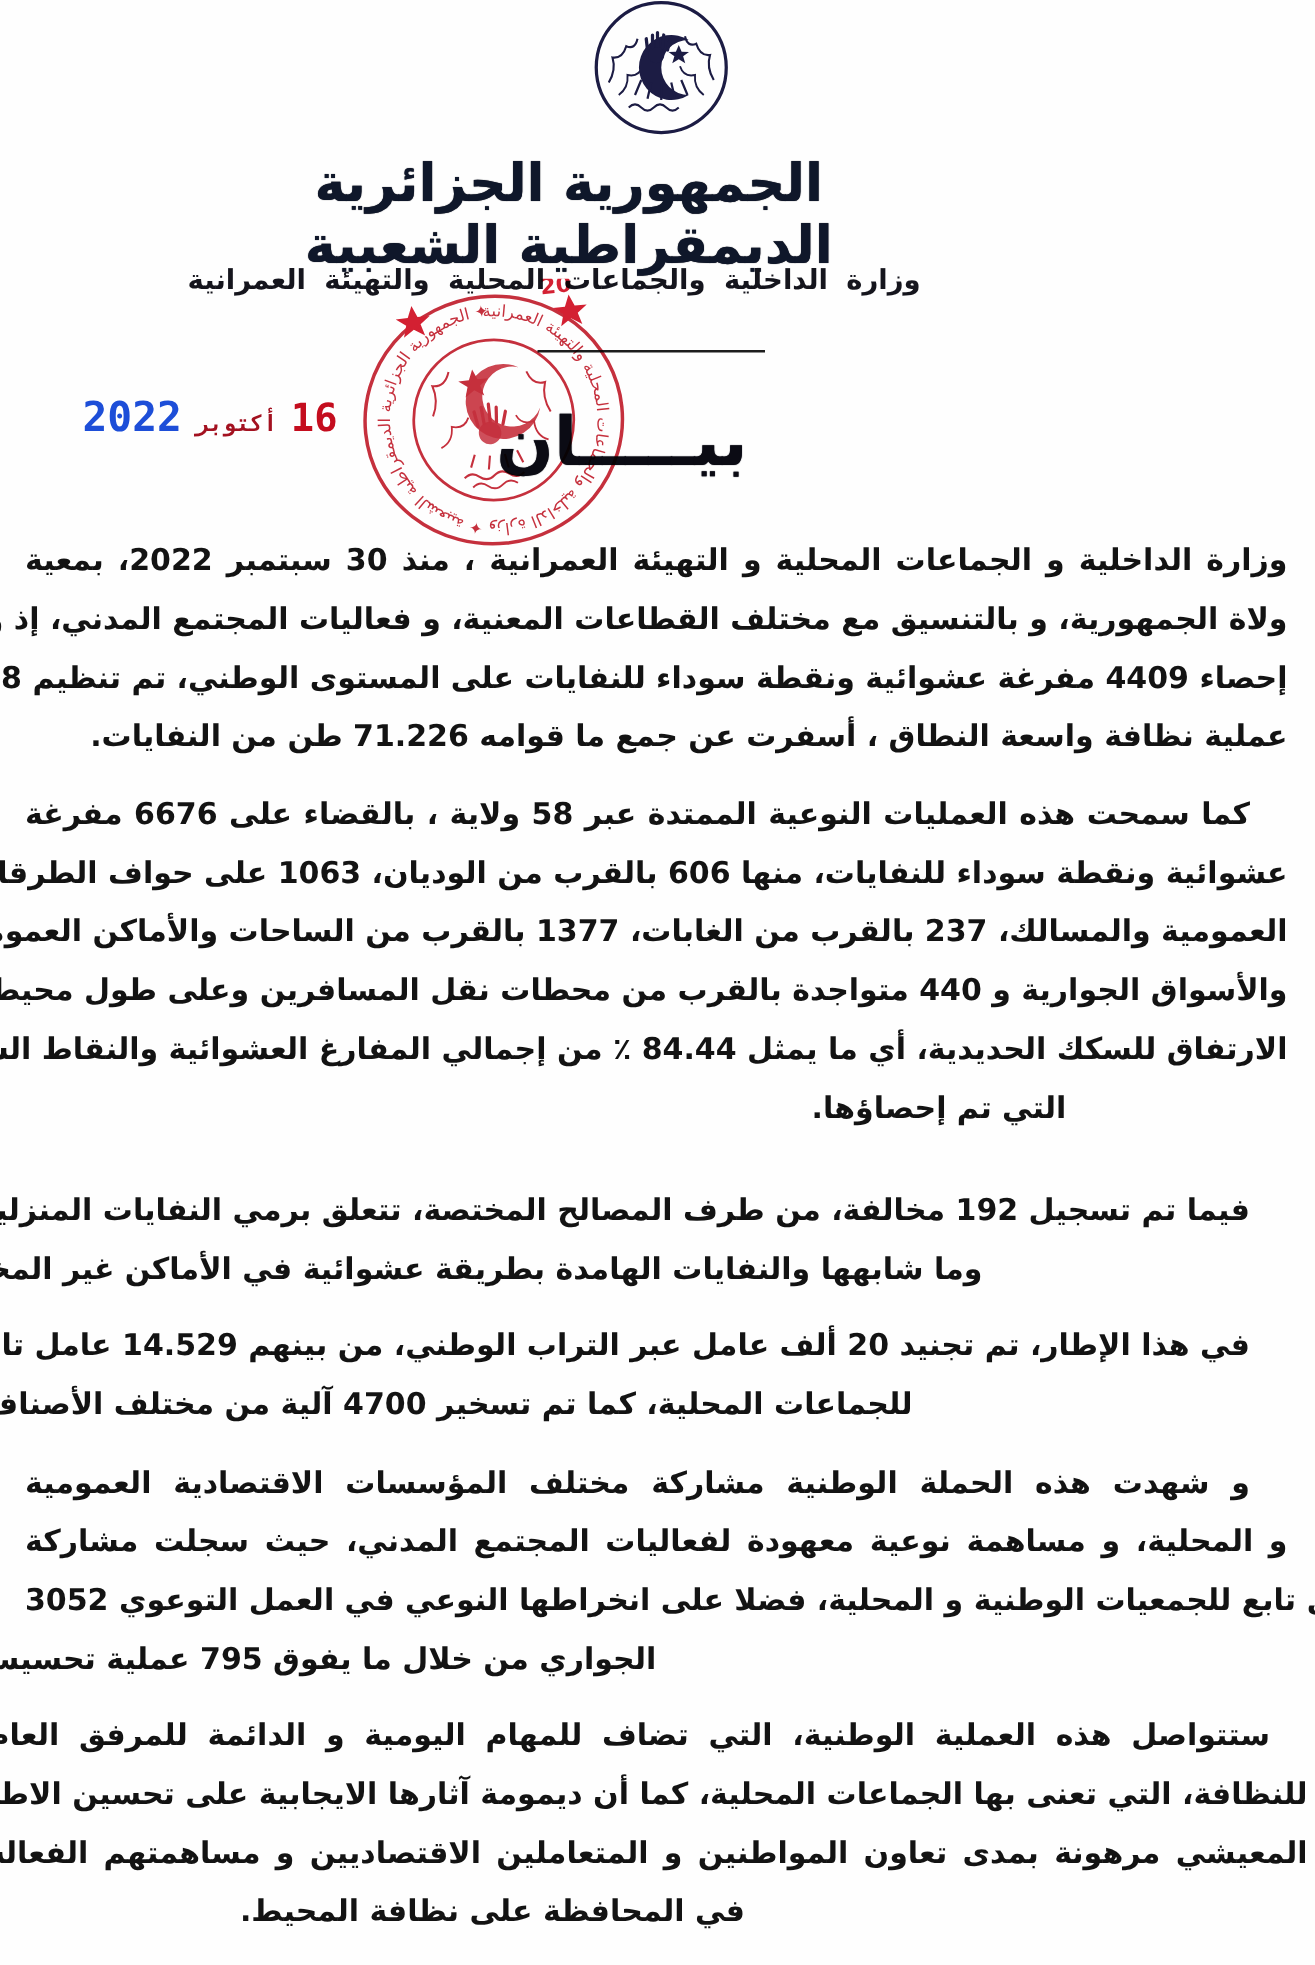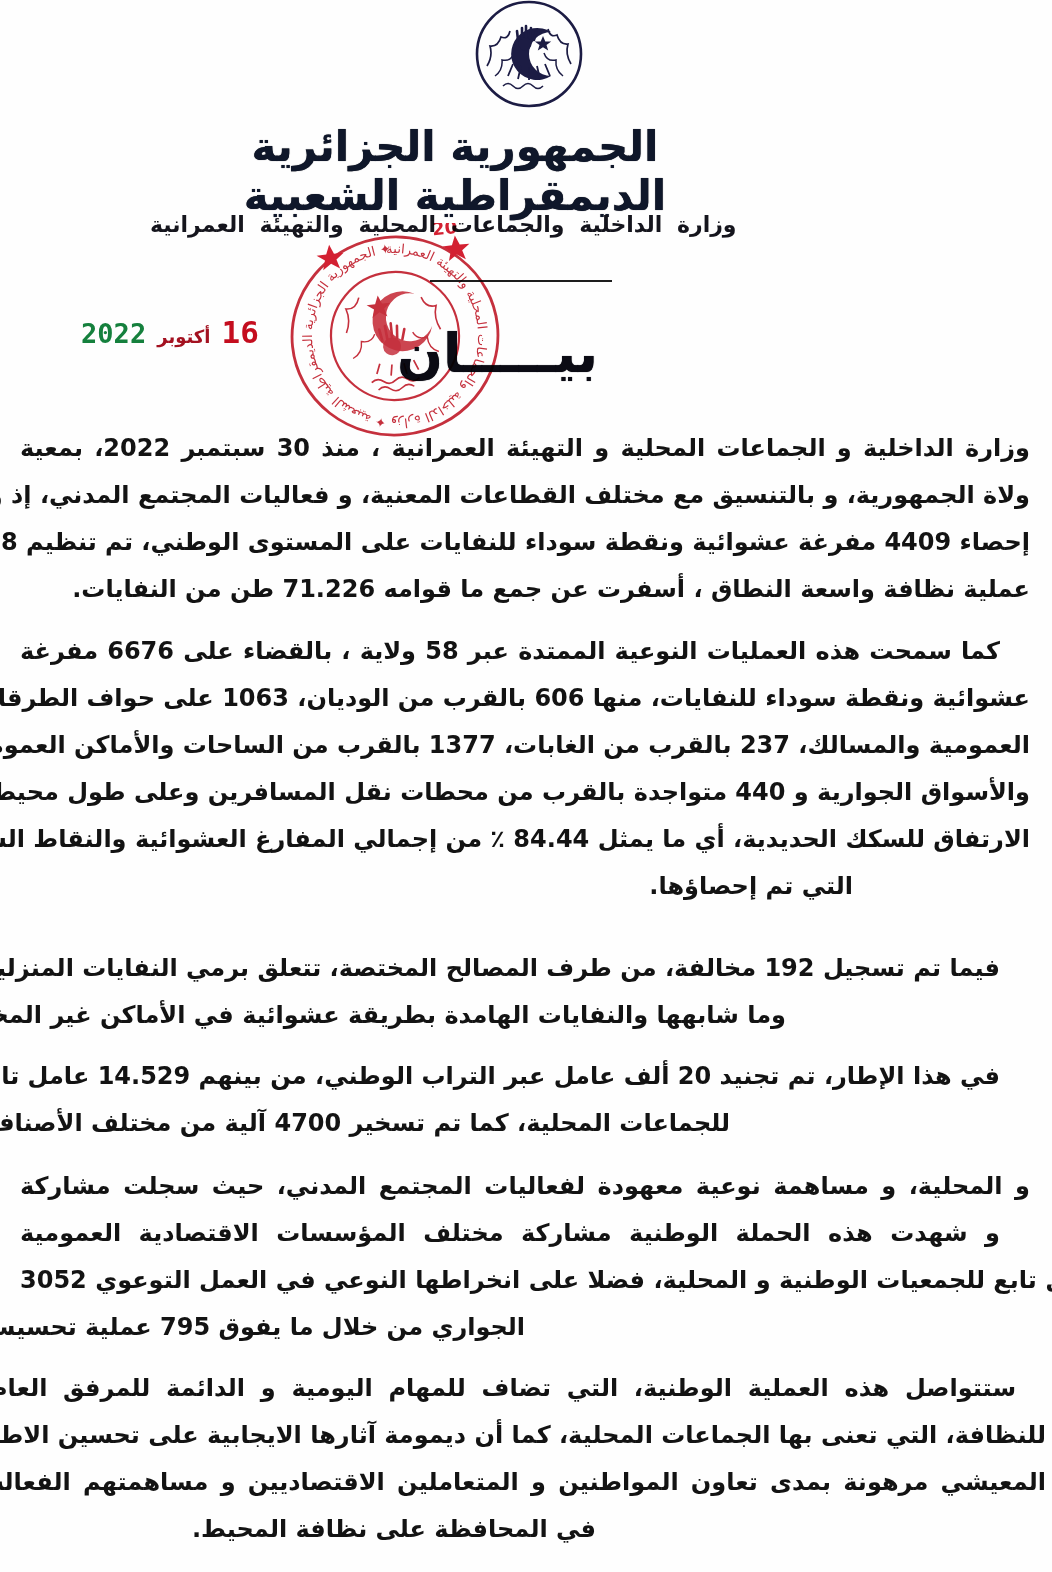--- a/index.html
+++ b/index.html
@@ -18,22 +18,22 @@
   .ministry{
     position:absolute;left:150px;top:212px;width:610px;text-align:left;
     direction:rtl;font-size:22px;font-weight:700;color:#15151d;word-spacing:7px;
   }
   .header-rule{position:absolute;left:430px;top:280px;width:182px;height:2px;background:#1d1d1d;z-index:1;}
   .date-stamp{
     position:absolute;left:70px;top:314px;width:200px;direction:rtl;text-align:center;
     color:#a31120;z-index:2;white-space:nowrap;
   }
   .date-stamp .day{font-family:"DejaVu Sans Mono",monospace;font-size:31px;font-weight:bold;color:#c40d1e;letter-spacing:2px;}
-  .date-stamp .month{font-size:18px;font-weight:700;margin:0 6px;}
-  .date-stamp .year{font-family:"DejaVu Sans Mono",monospace;font-size:27px;font-weight:600;color:#15803d;}
+  .date-stamp .month{font-size:18px;font-weight:700;margin:0 6px;font-family:Liberation Mono, monospace;}
+  .date-stamp .year{font-family:"DejaVu Sans Mono",monospace;font-size:33px;font-weight:600;color:#1d4ed8;}
   .bayan{
     position:absolute;left:468px;top:322px;width:130px;text-align:right;direction:rtl;
     font-size:54px;font-weight:800;color:#0b0b14;z-index:2;text-shadow:0 0 .8px #0b0b14;
   }
   .stamp{position:absolute;left:277px;top:223px;z-index:5;opacity:.93;mix-blend-mode:multiply;}
   
   .body-text{position:absolute;left:20px;right:22px;top:425px;direction:rtl;z-index:2;}
   .para{margin:0;}
   .line{
     height:47px;line-height:47px;font-size:24px;font-weight:700;white-space:nowrap;
@@ -132,22 +132,22 @@
       </div>
       <div class="para" style="margin-top: 35px;">
         <div class="line indent">فيما تم تسجيل 192 مخالفة، من طرف المصالح المختصة، تتعلق برمي النفايات المنزلية</div>
         <div class="line last" style="margin-right: 244px;">وما شابهها والنفايات الهامدة بطريقة عشوائية في الأماكن غير المخصصة لهذا الغرض.</div>
       </div>
       <div class="para" style="margin-top: 14px;">
         <div class="line indent">في هذا الإطار، تم تجنيد 20 ألف عامل عبر التراب الوطني،  من بينهم 14.529 عامل تابعين</div>
         <div class="line last" style="margin-right: 300px;">للجماعات المحلية، كما تم تسخير 4700 آلية من مختلف الأصناف.</div>
       </div>
       <div class="para" style="margin-top: 16px;">
+        <div class="line indent">و  شهدت هذه الحملة الوطنية مشاركة مختلف المؤسسات الاقتصادية العمومية</div>
         <div class="line">و المحلية، و مساهمة نوعية معهودة لفعاليات المجتمع المدني،  حيث سجلت مشاركة</div>
-        <div class="line indent">و  شهدت هذه الحملة الوطنية مشاركة مختلف المؤسسات الاقتصادية العمومية</div>
         <div class="line" dir="ltr">3052 عامل تابع للجمعيات الوطنية و المحلية، فضلا على انخراطها النوعي في العمل  التوعوي</div>
         <div class="line last" style="margin-right: 505px;">الجواري من خلال ما يفوق 795 عملية تحسيسية.</div>
       </div>
       <div class="para shift" style="margin-top: 14px;">
         <div class="line indent">ستتواصل هذه العملية الوطنية، التي تضاف للمهام اليومية و الدائمة للمرفق العام</div>
         <div class="line">للنظافة، التي تعنى بها الجماعات المحلية، كما أن ديمومة آثارها الايجابية على تحسين الاطار</div>
         <div class="line">المعيشي مرهونة بمدى تعاون المواطنين و المتعاملين الاقتصاديين و مساهمتهم الفعالة</div>
         <div class="line last" style="margin-right: 450px;">في المحافظة على نظافة المحيط.</div>
       </div>
     </div>

